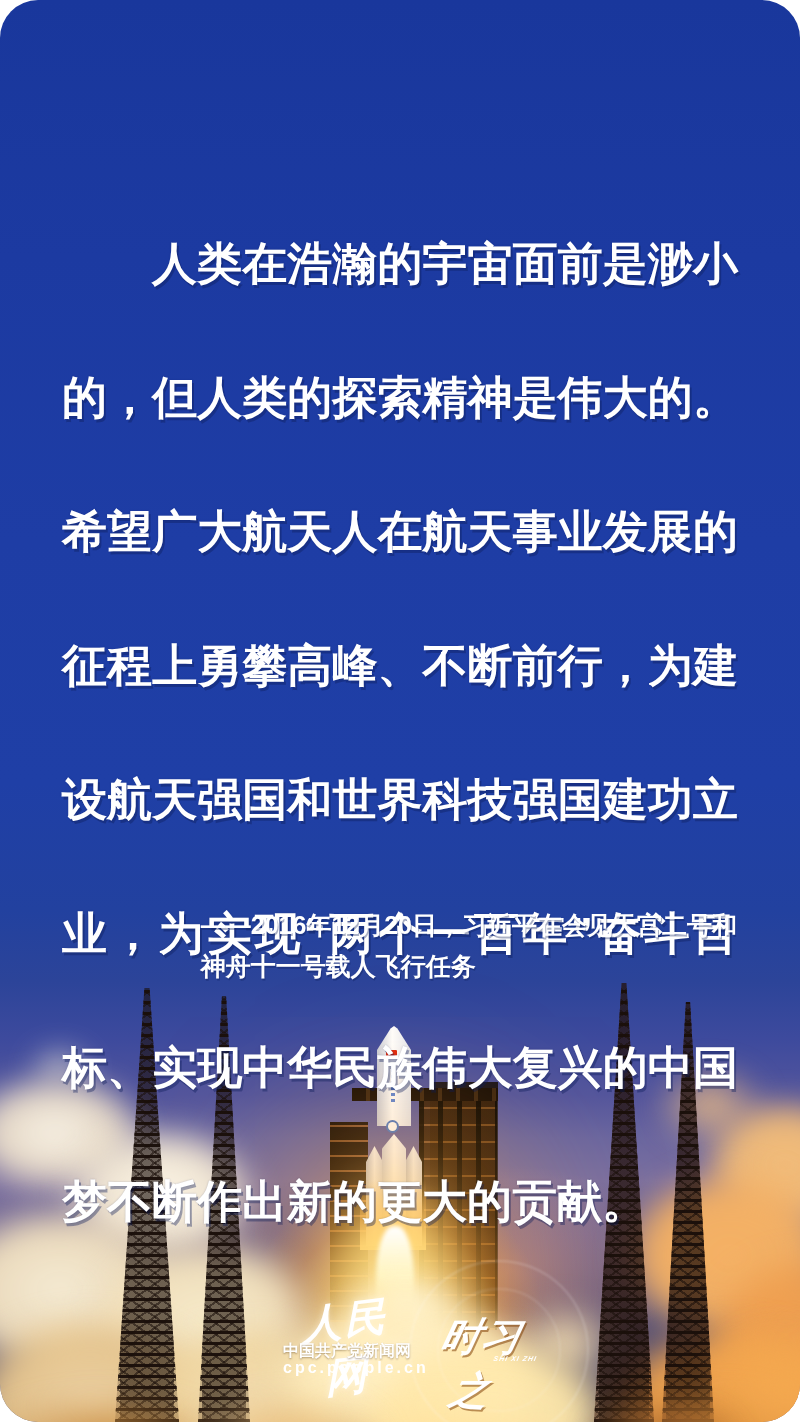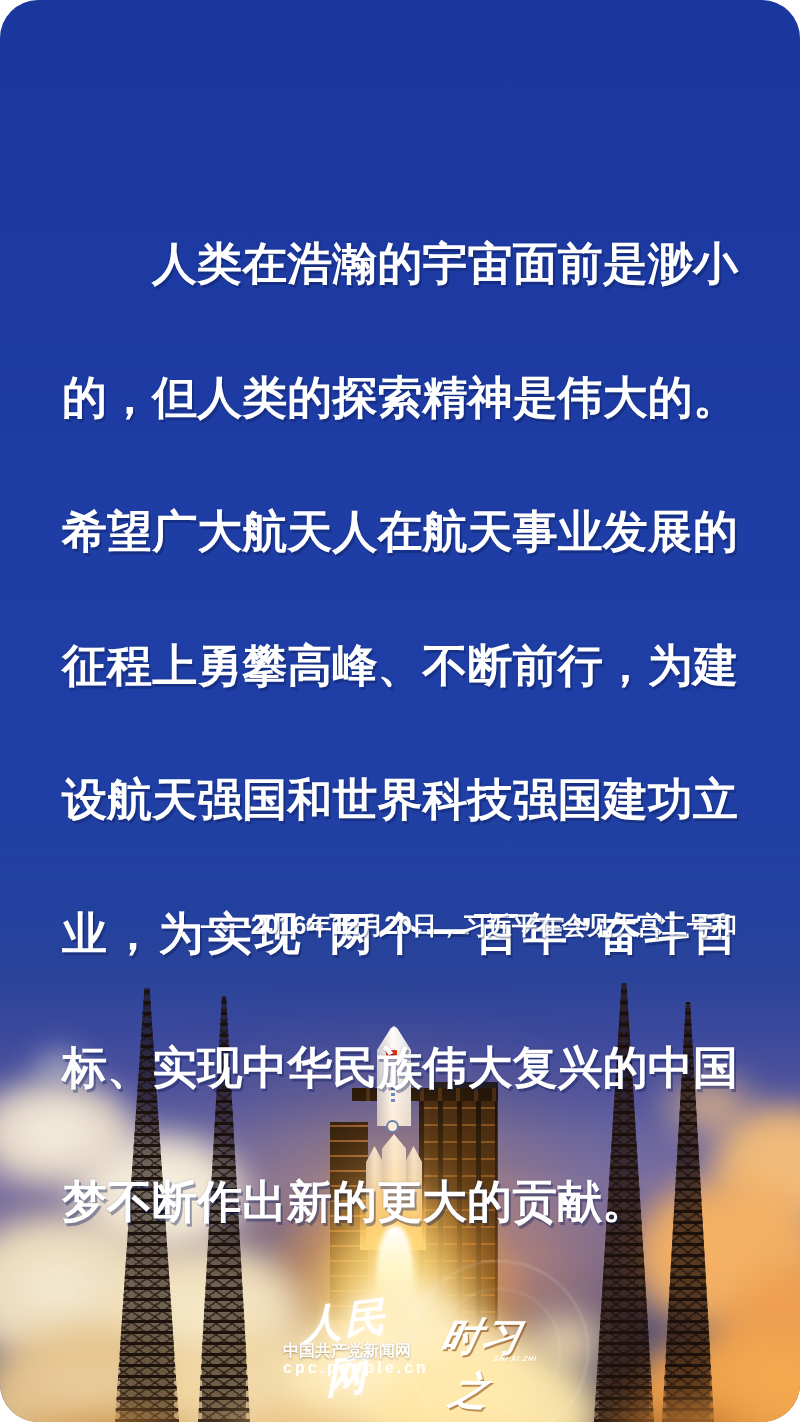--- a/index.html
+++ b/index.html
@@ -242,20 +242,21 @@
         <span>大</span>
         <span>的</span>
         <span>贡</span>
         <span>献</span>
         <span>。</span>
       </p>
   </div>
 
   <div class="attribution">
     <div>——2016年12月20日，习近平在会见天宫二号和</div>
+    <div>神舟十一号载人飞行任务</div>
   </div>
 
   <div class="scene">
 
     <div class="glow-dusk"></div>
 
     <div class="slab-top"></div>
     <div class="slab"></div>
     <div class="launch-tower"></div>
     <div class="tower-beam"></div>

